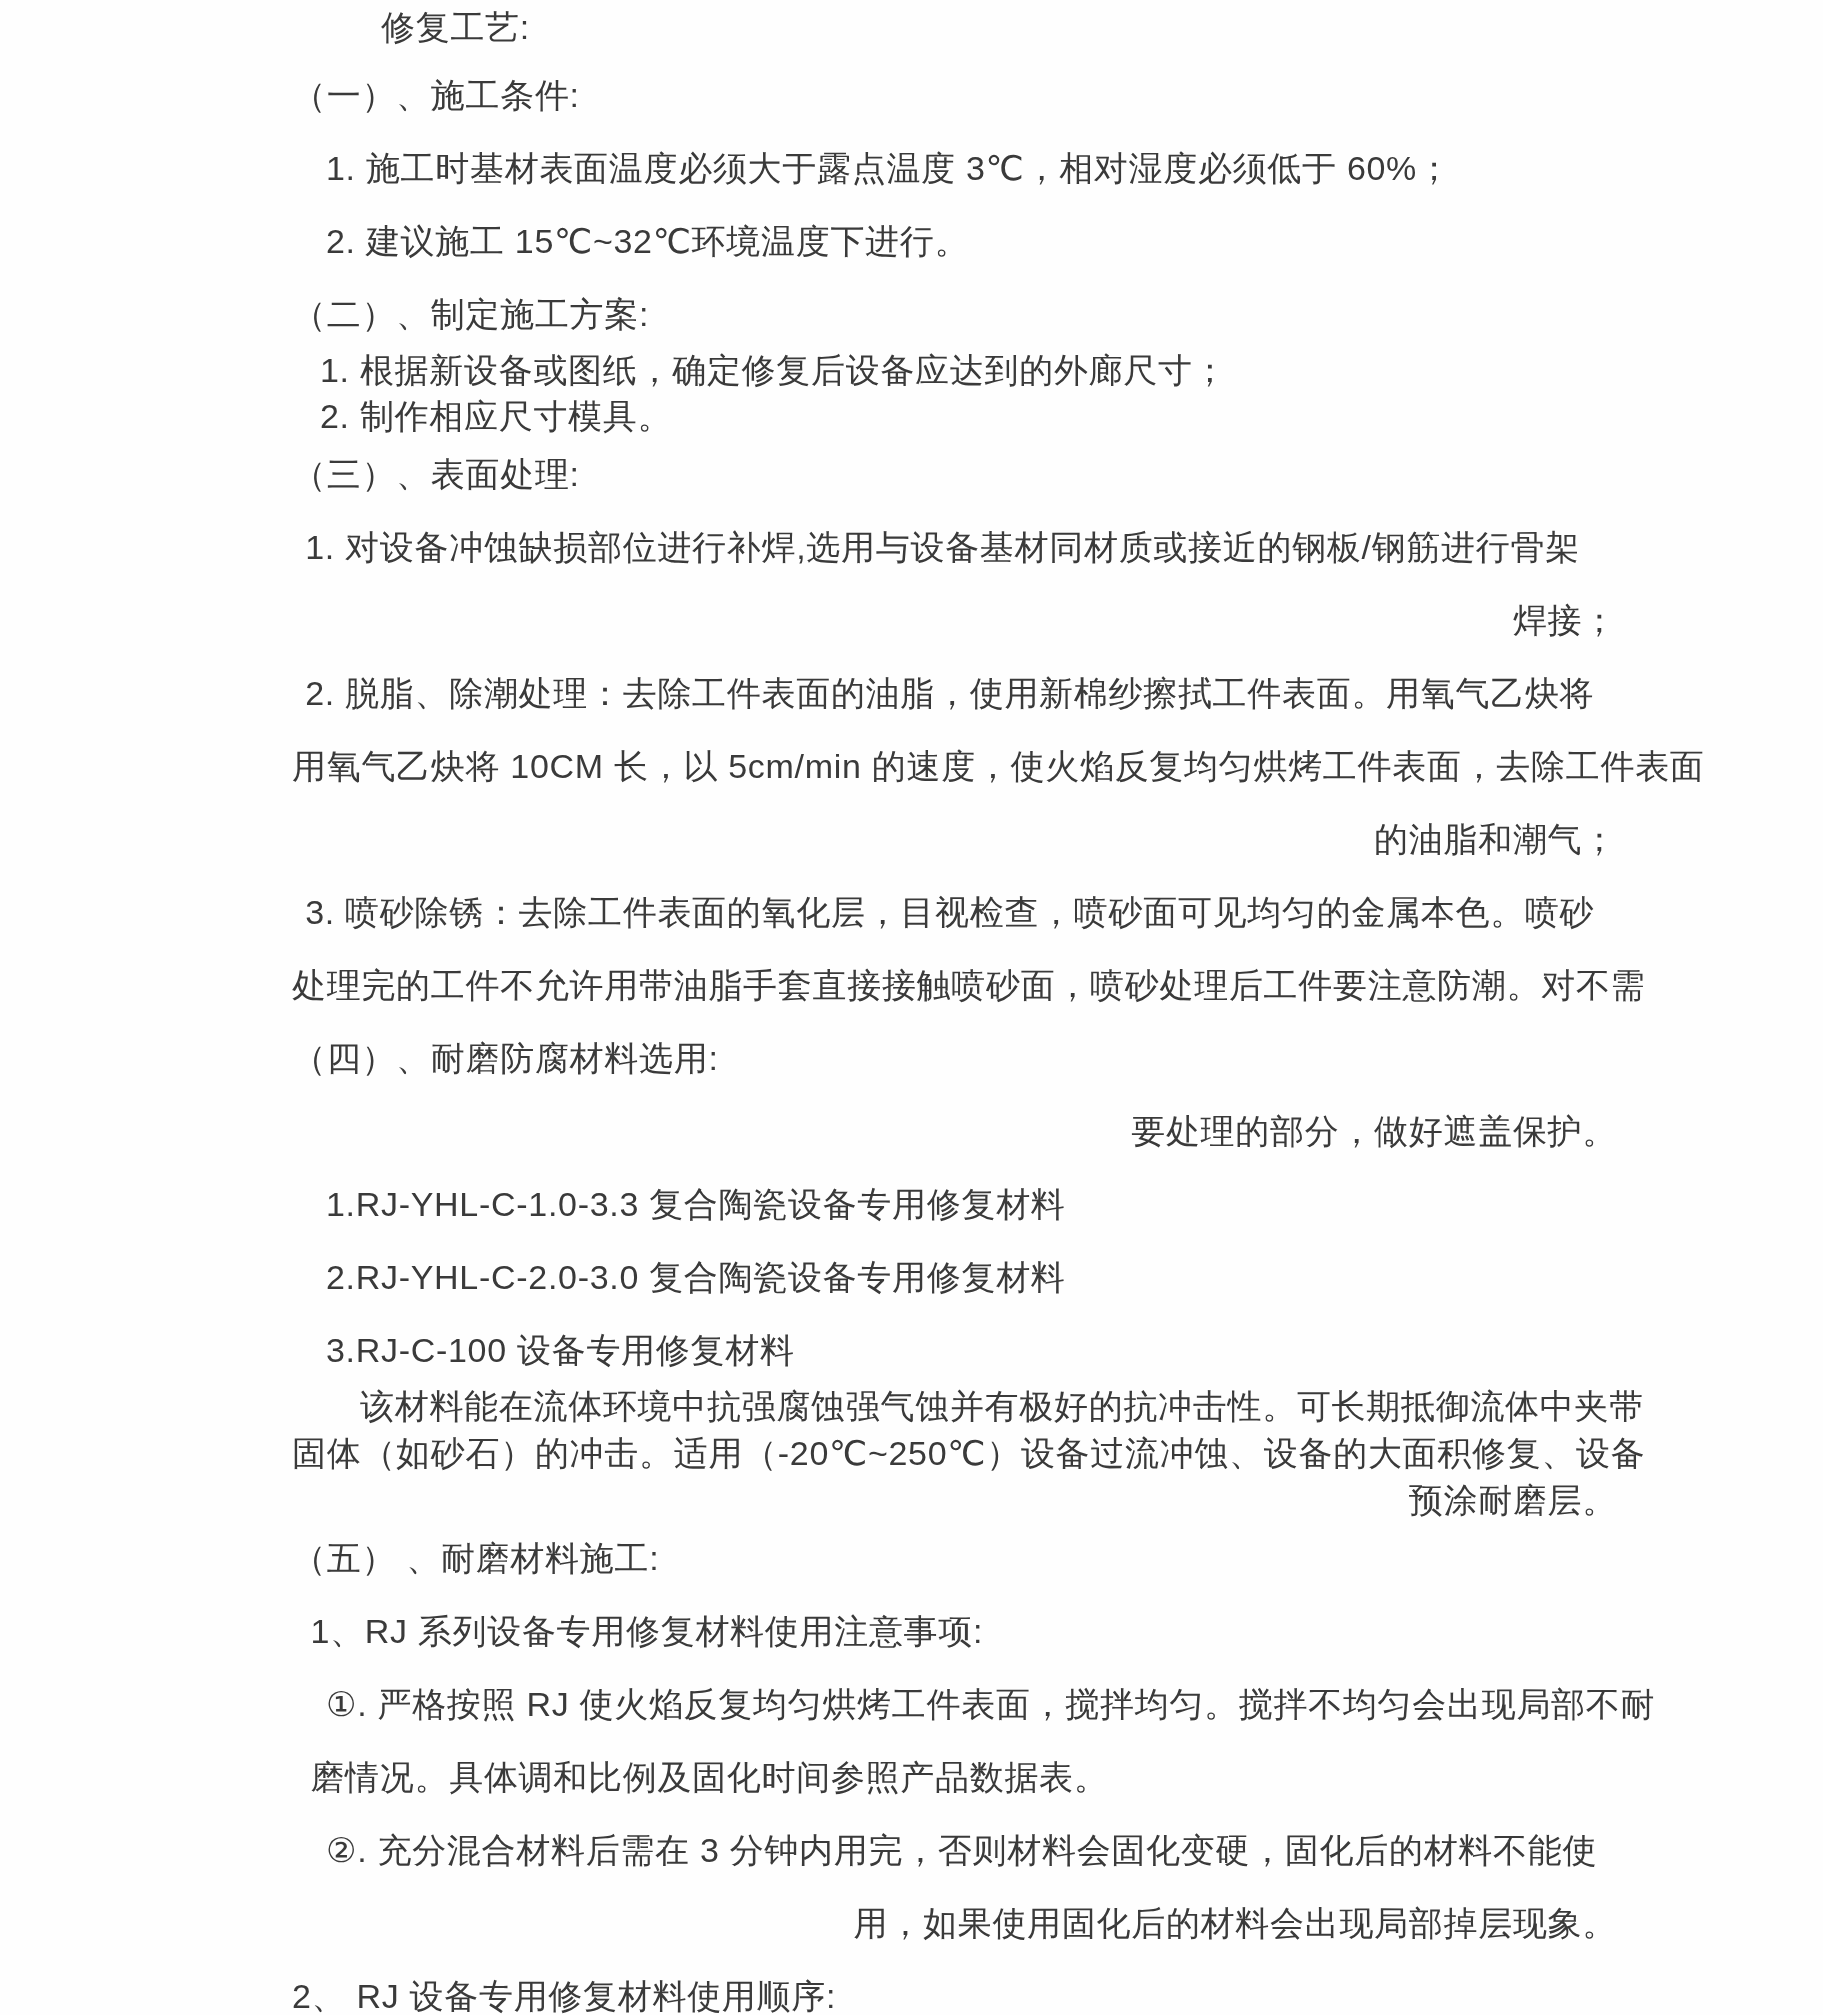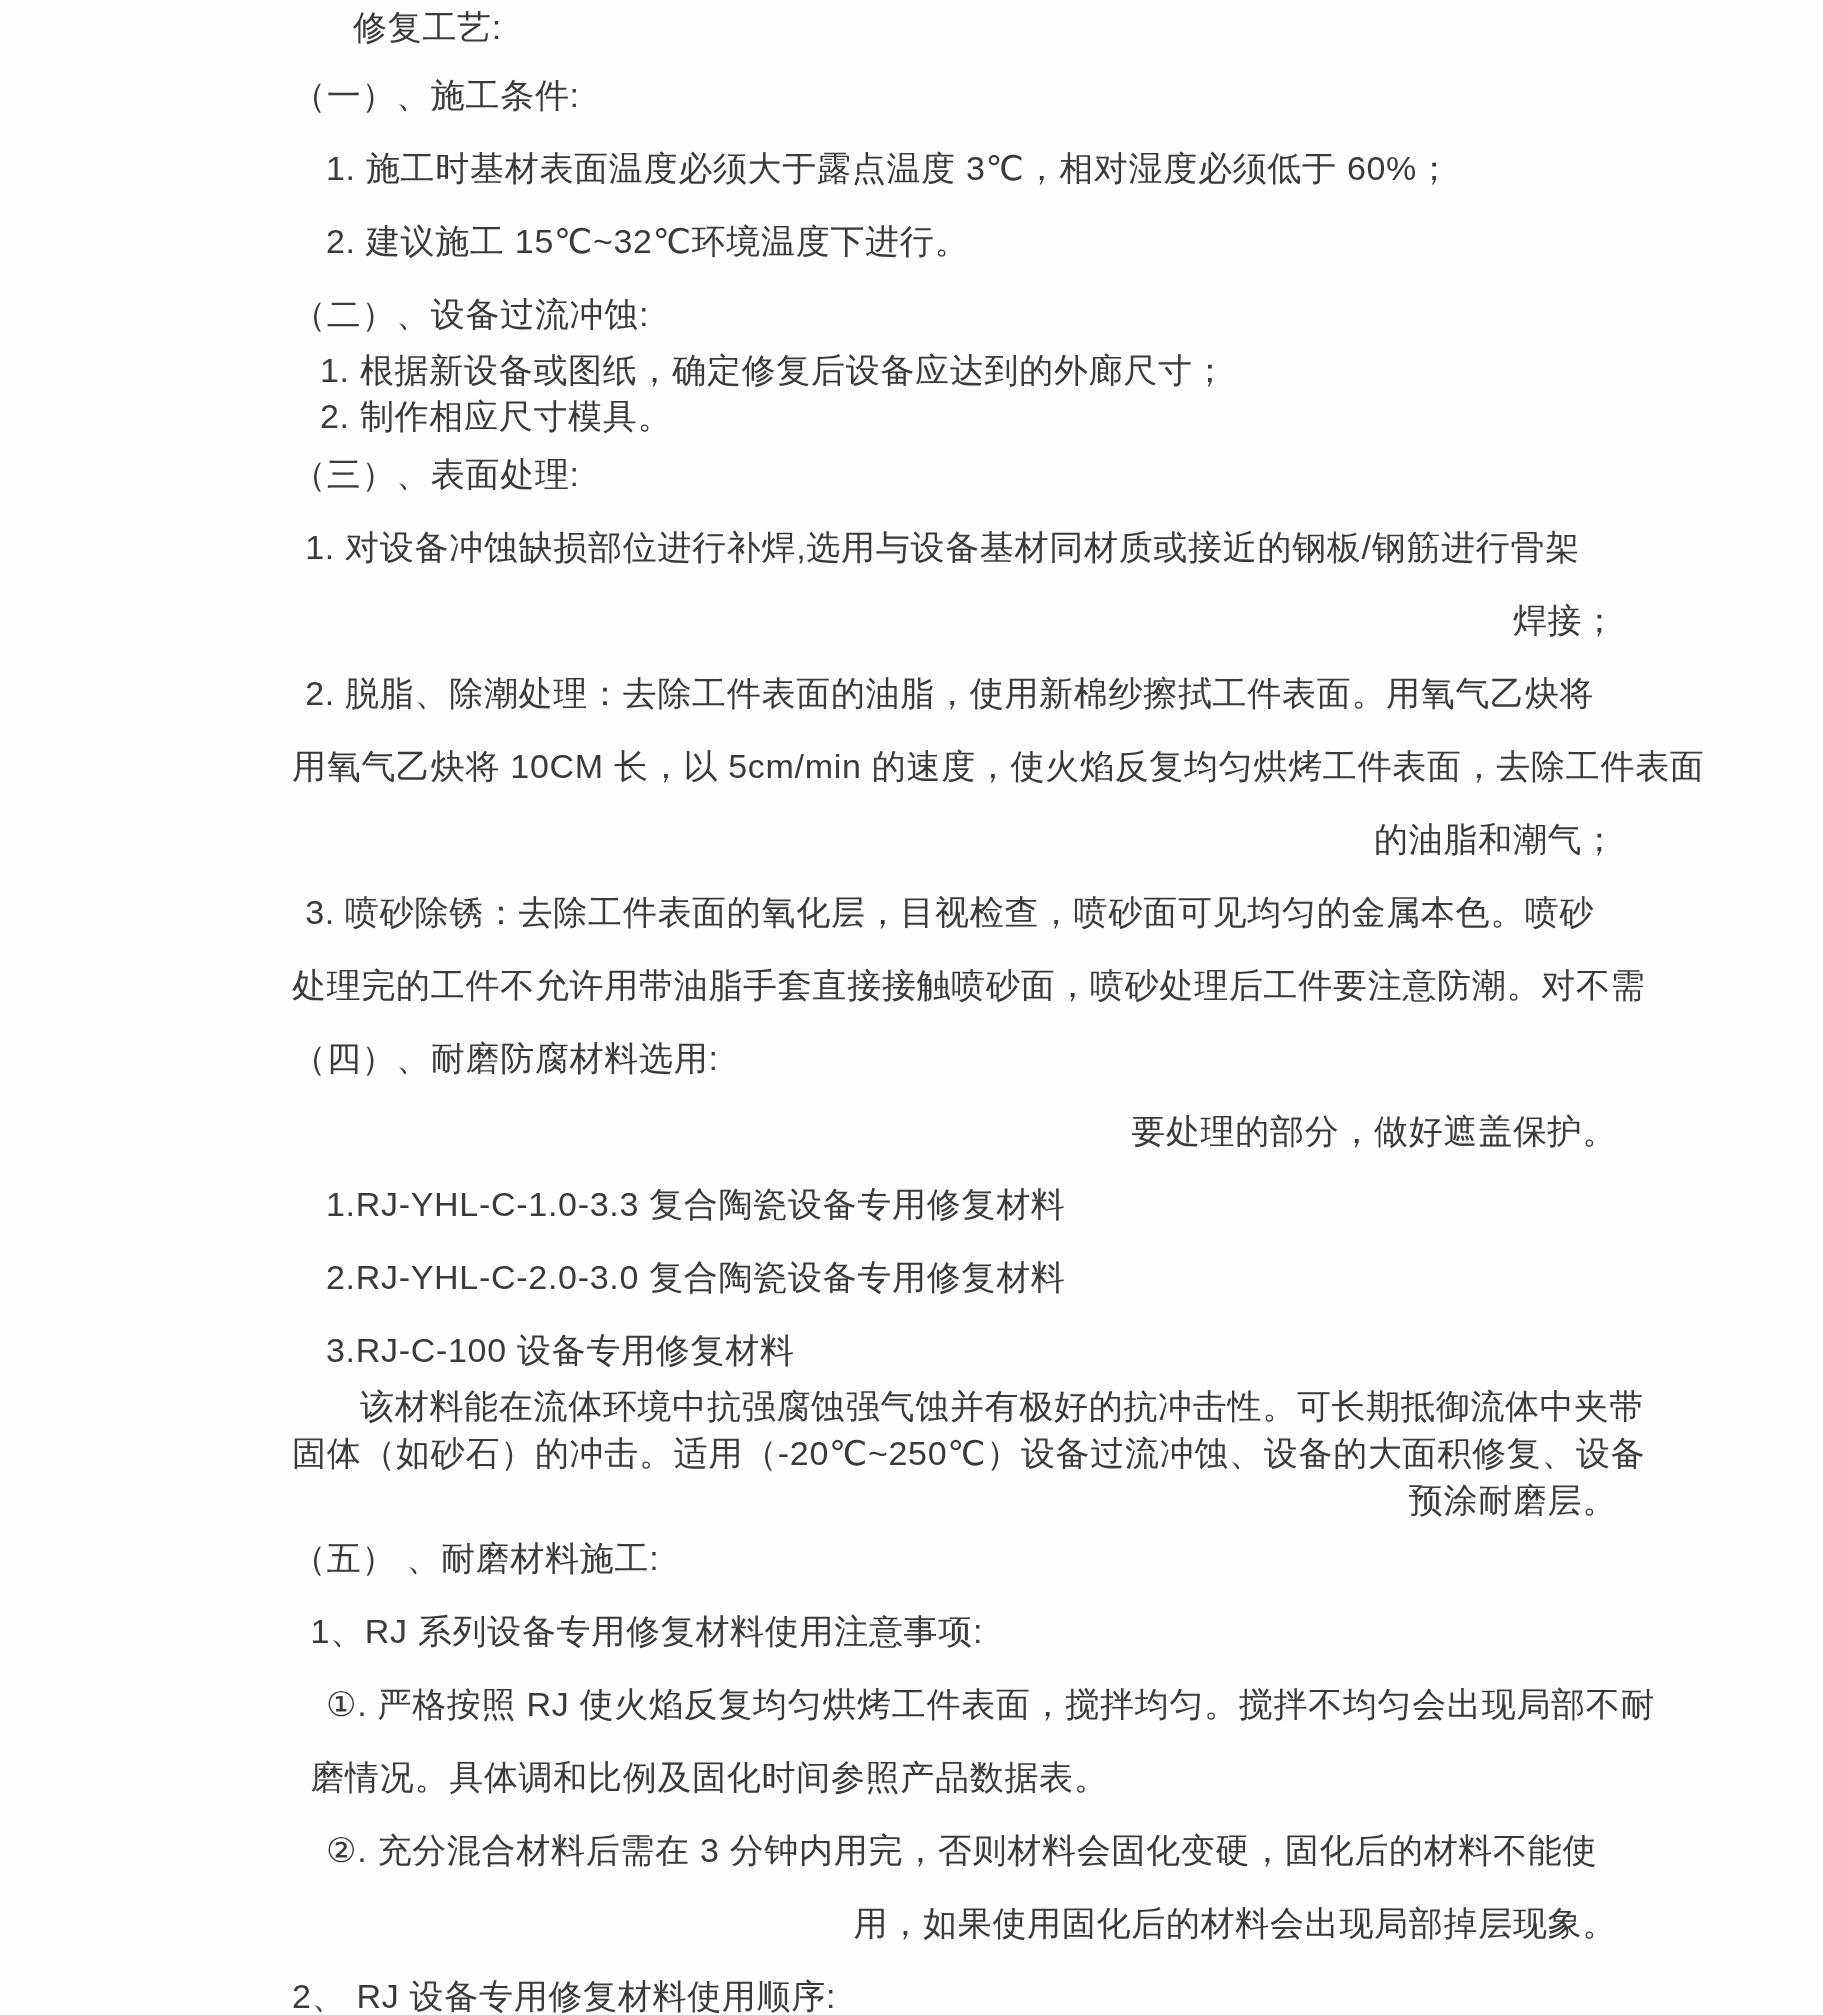--- a/index.html
+++ b/index.html
@@ -20,21 +20,21 @@
     color: #3a3a3a;
     overflow: hidden;
   }
   p.line {
     margin: 0 0 32px 0;
     padding: 0;
     white-space: nowrap;
     letter-spacing: 0.7px;
   }
   
-  p.title   { margin-left: 61px; margin-bottom: 26.5px; }
+  p.title   { margin-left: 89px; margin-bottom: 26.5px; }
   p.heading { margin-left: 0; }
   p.item    { margin-left: 34px; }
   p.item-sm { margin-left: 28px; }
   p.num     { margin-left: 13.2px; }
   p.sub     { margin-left: 18.4px; }
   p.cont    { margin-left: 0; text-align: right; }
   p.para    { margin-left: 68px; }
   
   p.sp-xs { margin-bottom: 5.9px; }
   p.sp-sm { margin-bottom: 14.7px; }
@@ -42,21 +42,21 @@
   p.last  { margin-bottom: 0; }
 </style>
 </head>
 <body>
 
 <main class="page">
     <p class="line title">修复工艺:</p>
     <p class="line heading">（一）、施工条件:</p>
     <p class="line item">1. 施工时基材表面温度必须大于露点温度 3℃，相对湿度必须低于 60%；</p>
     <p class="line item">2. 建议施工 15℃~32℃环境温度下进行。</p>
-    <p class="line heading sp-sm">（二）、设备过流冲蚀:</p>
+    <p class="line heading sp-sm">（二）、制定施工方案:</p>
     <p class="line item-sm sp-xs">1. 根据新设备或图纸，确定修复后设备应达到的外廊尺寸；</p>
     <p class="line item-sm sp-md">2. 制作相应尺寸模具。</p>
     <p class="line heading">（三）、表面处理:</p>
     <p class="line num">1.  对设备冲蚀缺损部位进行补焊,选用与设备基材同材质或接近的钢板/钢筋进行骨架</p>
     <p class="line cont">焊接；</p>
     <p class="line num">2.  脱脂、除潮处理：去除工件表面的油脂，使用新棉纱擦拭工件表面。用氧气乙炔将</p>
     <p class="line cont">用氧气乙炔将 10CM 长，以 5cm/min 的速度，使火焰反复均匀烘烤工件表面，去除工件表面</p>
     <p class="line cont">的油脂和潮气；</p>
     <p class="line num">3.  喷砂除锈：去除工件表面的氧化层，目视检查，喷砂面可见均匀的金属本色。喷砂</p>
     <p class="line cont">处理完的工件不允许用带油脂手套直接接触喷砂面，喷砂处理后工件要注意防潮。对不需</p>

